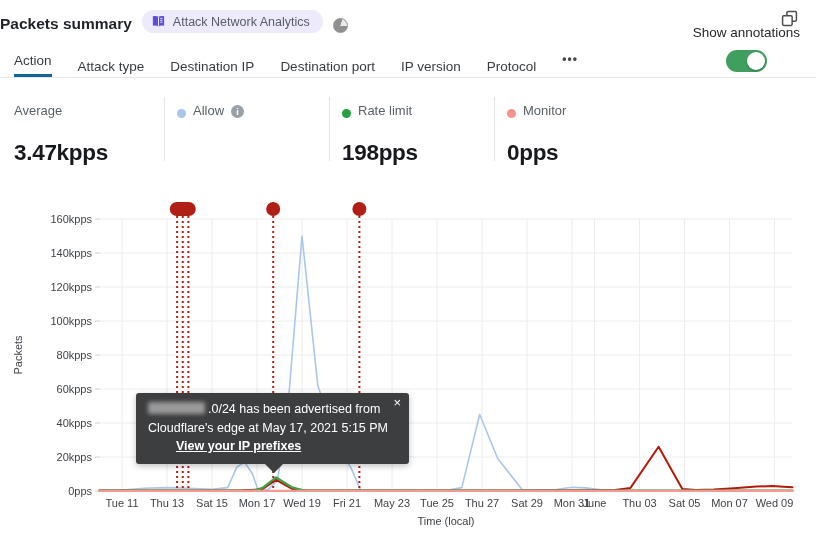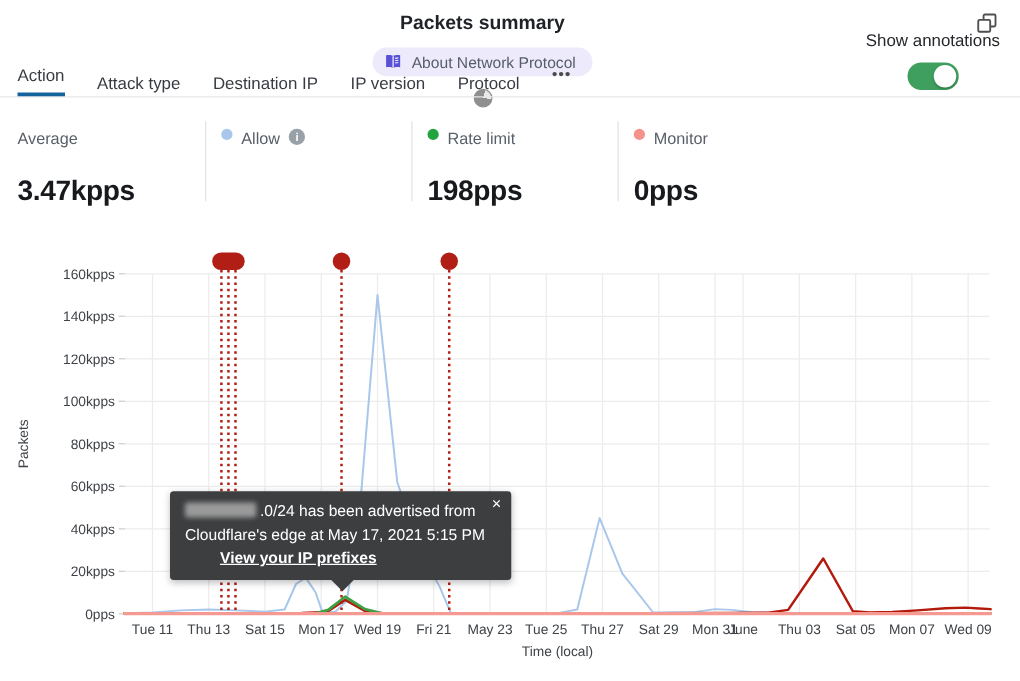--- a/index.html
+++ b/index.html
@@ -2,21 +2,21 @@
 <html><head>
 <meta charset="utf-8">
 <style>
   html,body{margin:0;padding:0;}
   body{
     width:816px;height:545px;position:relative;overflow:hidden;
     background:#ffffff;font-family:"Liberation Sans","DejaVu Sans",sans-serif;
     -webkit-font-smoothing:antialiased;
   }
   
-  #header{position:absolute;top:10px;left:0;right:44px;display:flex;align-items:center;gap:10px;flex-direction:column;}
+  #header{position:absolute;top:10px;left:0;right:44px;display:flex;align-items:flex-end;gap:10px;}
   #page-title{font-size:15.5px;font-weight:700;color:#1f2227;}
   #about-badge{display:flex;align-items:center;gap:7px;background:#edeafb;border-radius:13px;
     padding:4px 13px 4px 9px;font-size:12.5px;color:#575d68;cursor:pointer;}
   #pie-icon{width:13px;height:13px;border-radius:50%;
     background:conic-gradient(from 15deg,#e9e9e9 0deg 80deg,#8f8f8f 80deg 360deg);border:1px solid #8f8f8f;}
   #copy-icon{position:absolute;top:10px;right:18px;cursor:pointer;}
   
   #tabbar{position:absolute;top:47px;left:0;right:0;height:31px;border-bottom:1px solid #e7e7e7;
     display:flex;align-items:flex-end;padding-left:14px;box-sizing:border-box;}
   .tab{font-size:13.5px;color:#383c42;padding:0 0 3px 0;margin-right:26px;cursor:pointer;white-space:nowrap;}
@@ -25,21 +25,21 @@
   #annot-ctl{margin-left:auto;margin-right:16px;display:flex;align-items:center;gap:10px;padding-bottom:5px;flex-direction:column;}
   #annot-label{font-size:13.5px;color:#24272b;}
   #toggle{width:41px;height:22px;border-radius:11px;background:#3f9f5e;position:relative;cursor:pointer;}
   #toggle .knob{position:absolute;top:2px;right:2px;width:18px;height:18px;border-radius:50%;background:#fff;
     box-shadow:0 1px 2px rgba(0,0,0,.3);}
   
   #stats{position:absolute;top:97px;left:0;right:0;height:64px;display:flex;}
   .stat{width:165px;box-sizing:border-box;padding:6px 0 0 12px;border-right:1px solid #e4e4e4;}
   .stat:first-child{padding-left:14px;}
   .stat:last-child{border-right:none;}
-  .stat .lrow{display:flex;align-items:flex-start;gap:7px;font-size:13px;color:#595f68;}
+  .stat .lrow{display:flex;align-items:flex-end;gap:7px;font-size:13px;color:#595f68;}
   .dot{width:9px;height:9px;border-radius:50%;flex:none;}
   .info{width:13px;height:13px;border-radius:50%;background:#99a1a8;color:#fff;font-size:9px;font-weight:700;
     display:flex;align-items:center;justify-content:center;cursor:pointer;}
   .stat .val{font-size:22.5px;font-weight:700;color:#17191c;margin-top:22px;letter-spacing:-0.3px;}
   
   #chart-wrap{position:absolute;top:195px;left:0;width:816px;height:350px;}
   .tick{font-size:11px;fill:#3f4348;}
   .axis-title{font-size:11px;fill:#3f4348;}
   
   #tooltip{position:absolute;left:136px;top:393px;width:273px;box-sizing:border-box;
@@ -58,35 +58,36 @@
 <div id="header">
   <span id="page-title">Packets summary</span>
   <span id="about-badge">
     <svg width="15" height="15" viewBox="0 0 16 16">
       <path d="M8 3 C6.5 2 4 1.9 2 2.4 V12.6 C4 12.1 6.5 12.2 8 13.2 C9.5 12.2 12 12.1 14 12.6 V2.4 C12 1.9 9.5 2 8 3 Z" fill="#5a50d7"></path>
       <line x1="8" y1="3.2" x2="8" y2="13" stroke="#edeafb" stroke-width="1.1"></line>
       <line x1="9.7" y1="5" x2="12.4" y2="4.6" stroke="#edeafb" stroke-width="0.9"></line>
       <line x1="9.7" y1="7" x2="12.4" y2="6.6" stroke="#edeafb" stroke-width="0.9"></line>
       <line x1="9.7" y1="9" x2="12.4" y2="8.6" stroke="#edeafb" stroke-width="0.9"></line>
     </svg>
-    <span>About Network Protocol</span>
+    <span>Attack Network Analytics</span>
   </span>
   <span id="pie-icon"></span>
 </div>
 
 <svg id="copy-icon" width="17" height="17" viewBox="0 0 16 16">
   <rect x="5.5" y="1.5" width="9" height="9" rx="1" fill="none" stroke="#4f4f4f" stroke-width="1.4"></rect>
   <rect x="1.5" y="5.5" width="9" height="9" rx="1" fill="#ffffff" stroke="#4f4f4f" stroke-width="1.4"></rect>
 </svg>
 
 <div id="tabbar">
 
   <div class="tab active">Action</div>
     <div class="tab">Attack type</div>
     <div class="tab">Destination IP</div>
+    <div class="tab">Destination port</div>
     <div class="tab">IP version</div>
     <div class="tab">Protocol</div>
     <div class="tab more">•••</div>
     <div id="annot-ctl">
     <span id="annot-label">Show annotations</span>
     <div id="toggle" style="background: rgb(63, 159, 94);">
         <div class="knob"></div>
       </div>
   </div>
 </div>

